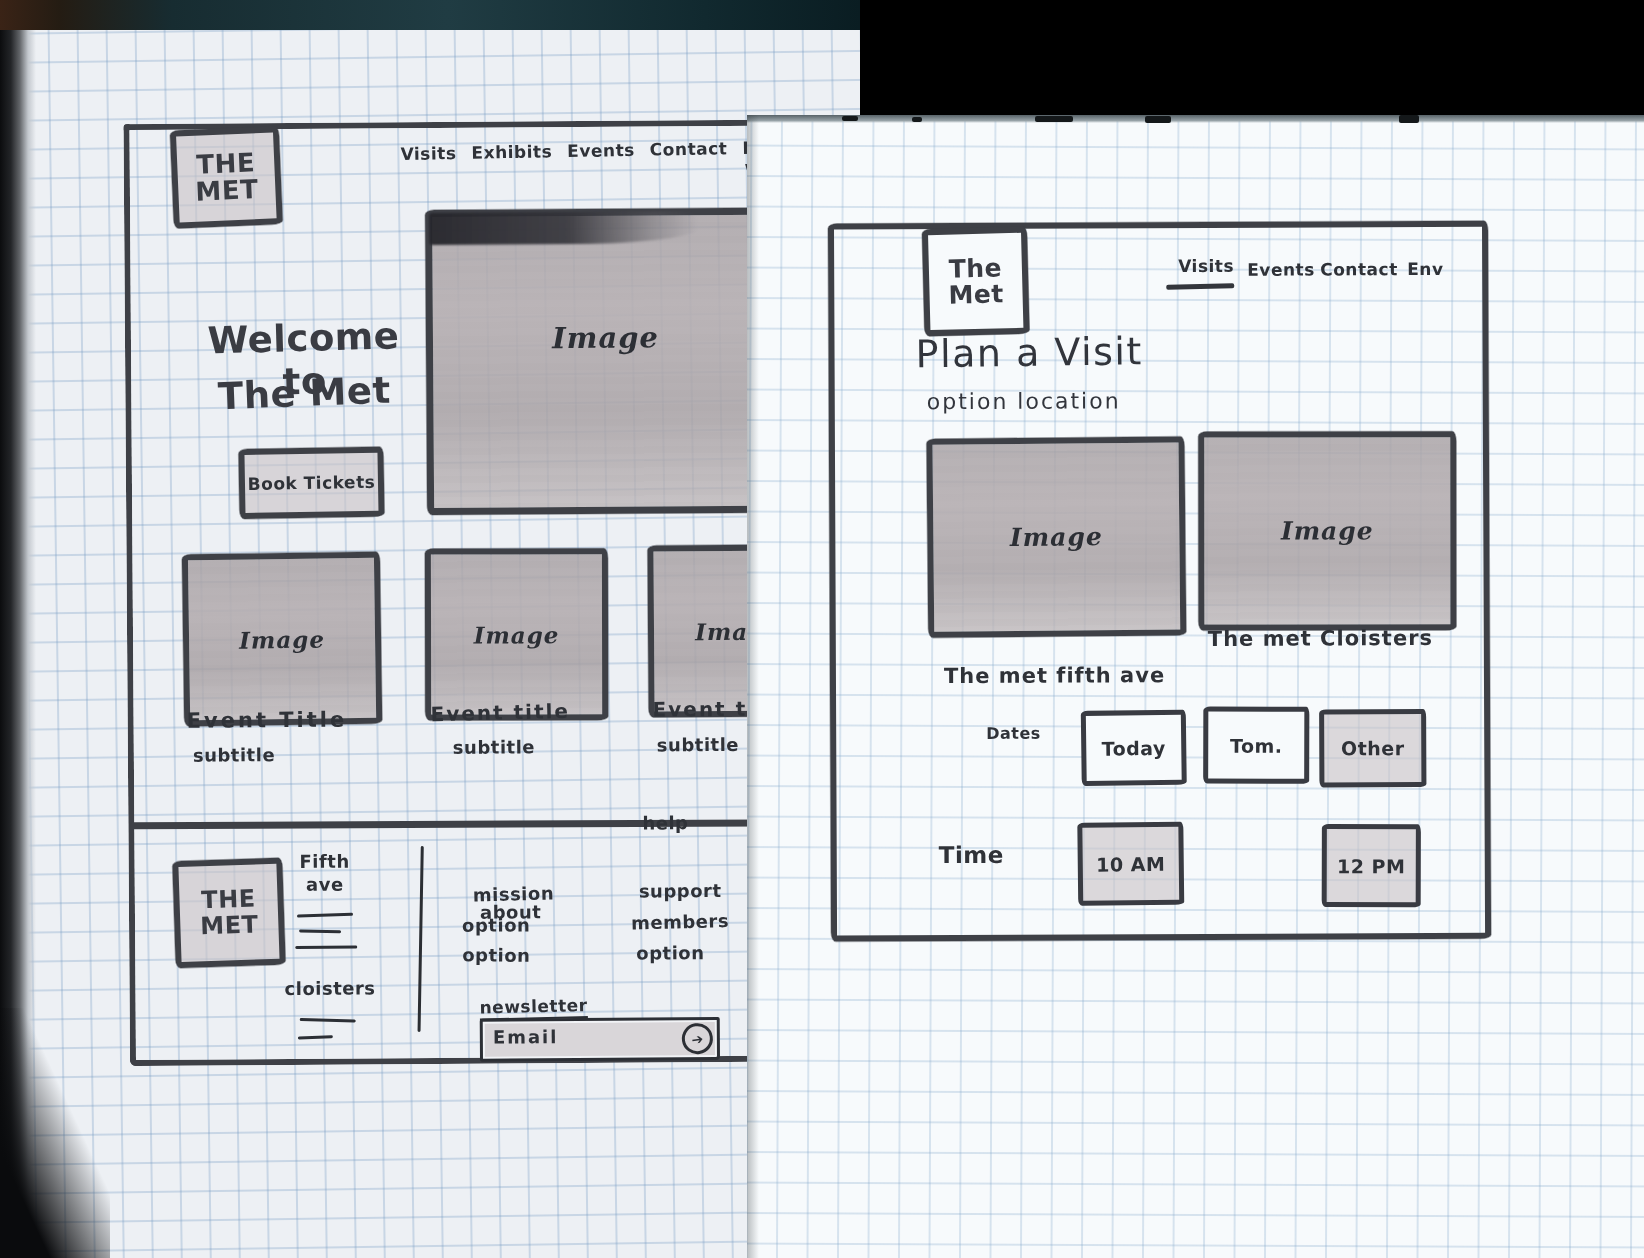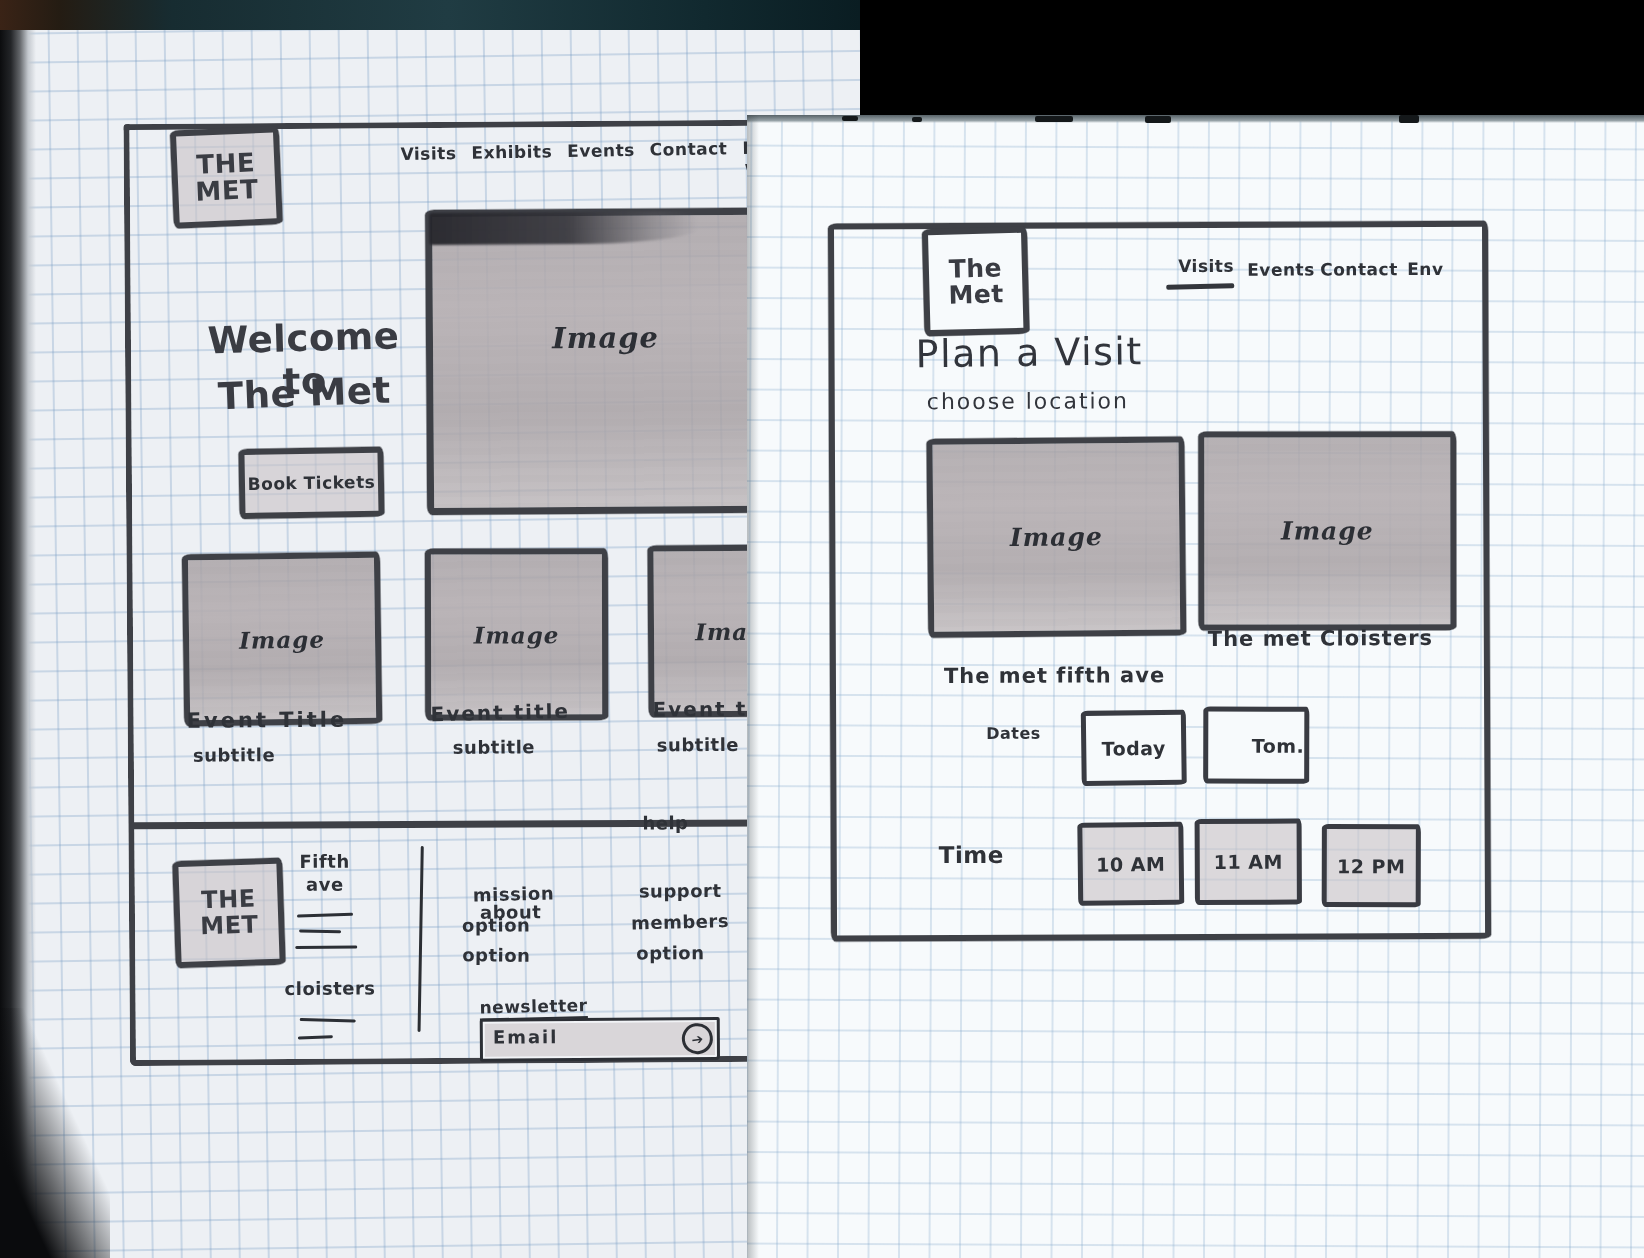--- a/index.html
+++ b/index.html
@@ -105,21 +105,21 @@
   #rp-title{left:170px;top:215px;font-size:38px;transform:rotate(-.5deg);}
   #rp-sub{left:181px;top:273px;font-size:22px;letter-spacing:2px;}
   .rp-img{height:187px;font-size:25px;}
   #rp-img1{left:181px;top:322px;width:246px;transform:rotate(-.3deg);}
   #rp-img2{left:452px;top:317px;width:246px;transform:rotate(.2deg);}
   #rp-cap1{left:197px;top:548px;font-size:21px;letter-spacing:1px;}
   #rp-cap2{left:461px;top:512px;font-size:21px;letter-spacing:1px;}
   #rp-dates{left:239px;top:608px;font-size:16px;}
   .rp-btn{font-size:19px;}
   #rp-today{left:334px;top:595px;width:95px;height:65px;background:#f7fafc;transform:rotate(-.5deg);}
-  #rp-tom{left:456px;top:592px;width:96px;height:67px;background:#f7fafc;transform:rotate(.4deg);justify-content:flex-end;}
+  #rp-tom{left:456px;top:592px;width:96px;height:67px;background:#f7fafc;transform:rotate(.4deg);}
   #rp-other{left:572px;top:595px;width:97px;height:68px;}
   #rp-time{left:191px;top:726px;font-size:23px;}
   #rp-10{left:330px;top:707px;width:96px;height:73px;transform:rotate(-.4deg);}
   #rp-11{left:447px;top:704px;width:97px;height:76px;}
   #rp-12{left:574px;top:710px;width:89px;height:73px;transform:rotate(.4deg);}
 </style>
 </head>
 <body>
 
 <div id="canvas">
@@ -223,45 +223,45 @@
       <div class="abs sk ctr marker" id="rp-logo">
         <span>The Met</span>
       </div>
       <div class="abs pen rp-nav" id="rp-nav-visits">Visits</div>
       <div class="abs" id="rp-underline"></div>
       <div class="abs pen rp-nav" id="rp-nav-events">Events</div>
       <div class="abs pen rp-nav" id="rp-nav-contact">Contact</div>
       <div class="abs pen rp-nav" id="rp-nav-env">Env</div>
 
       <div class="abs thinpen" id="rp-title">Plan a Visit</div>
-      <div class="abs thinpen" id="rp-sub">choose location</div>
+      <div class="abs thinpen" id="rp-sub">option location</div>
 
       <div class="abs sk wash ctr script rp-img" id="rp-img1">
         <span>Image</span>
       </div>
       <div class="abs sk wash ctr script rp-img" id="rp-img2">
         <span>Image</span>
       </div>
       <div class="abs pen" id="rp-cap1">The met fifth ave</div>
       <div class="abs pen" id="rp-cap2">The met Cloisters</div>
 
       <div class="abs pen" id="rp-dates">Dates</div>
       <div class="abs sk5 ctr pen rp-btn" id="rp-today">
         <span>Today</span>
       </div>
       <div class="abs sk5 ctr pen rp-btn" id="rp-tom">
         <span>Tom.</span>
       </div>
+      <div class="abs sk5 washlight ctr pen rp-btn" id="rp-other">
+        <span>Other</span>
+      </div>
 
       <div class="abs pen" id="rp-time">Time</div>
       <div class="abs sk5 washlight ctr pen rp-btn" id="rp-10">
         <span>10 AM</span>
       </div>
-      <div class="abs sk5 washlight ctr pen rp-btn" id="rp-11">
-        <span>11 AM</span>
-      </div>
       <div class="abs sk5 washlight ctr pen rp-btn" id="rp-12">
         <span>12 PM</span>
       </div>
     </div>
   </div>
 
 </div>
 
 </body></html>

